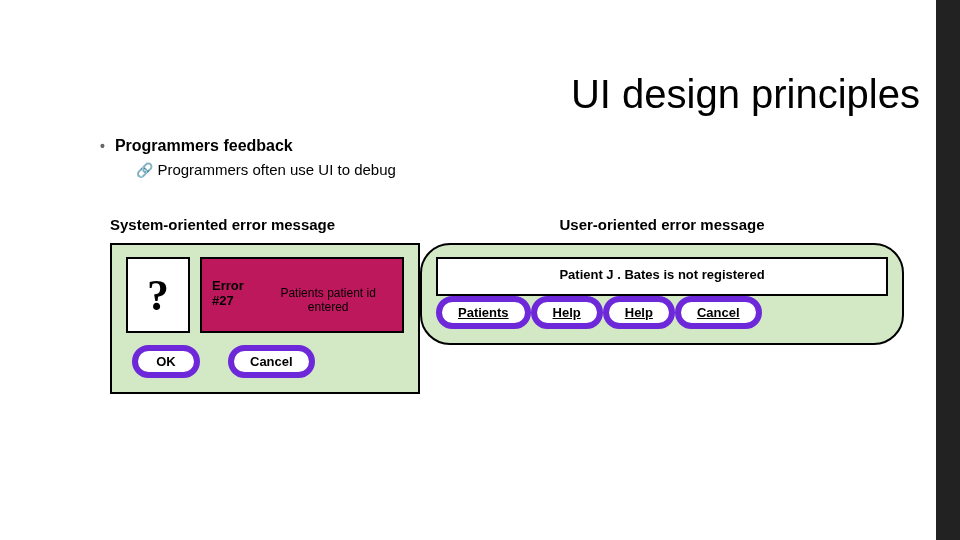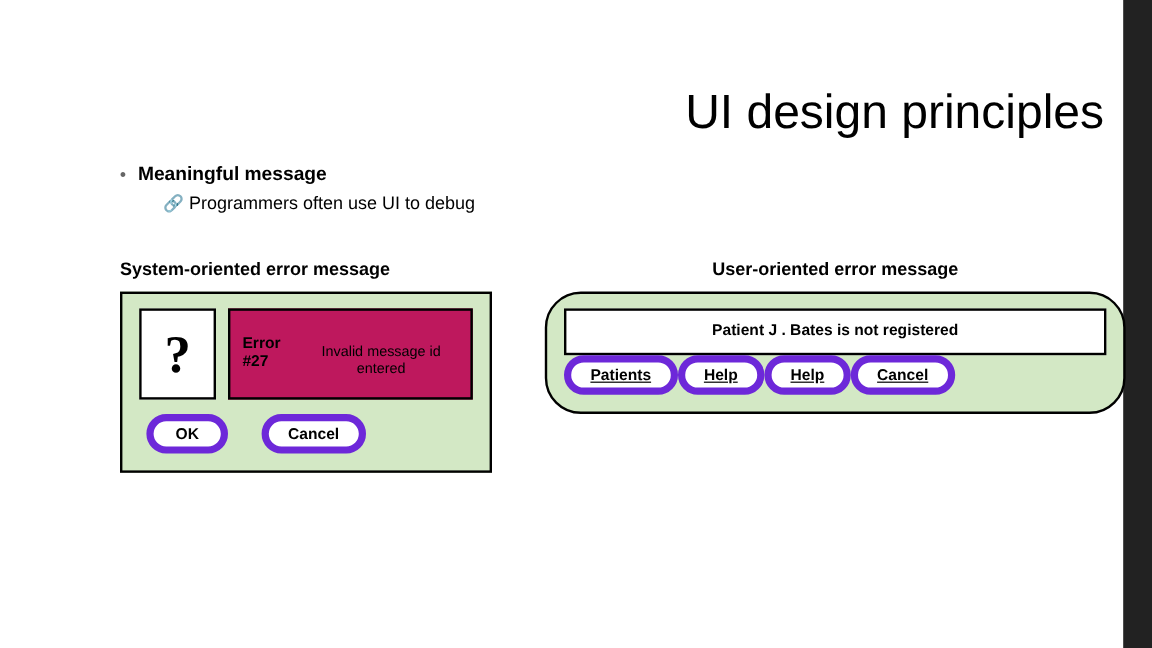--- a/index.html
+++ b/index.html
@@ -7,21 +7,21 @@
   .stage { position: relative; width: 960px; height: 540px; }
   .sidebar-right { position: absolute; right: 0; top: 0; width: 24px; height: 540px; background: #222; }
   .content { position: absolute; left: 100px; top: 72px; width: 820px; text-align: right; }
   .title { font-size: 40px; font-weight: 400; letter-spacing: 0; }
   .bullets { margin-top: 20px; font-size: 16px; }
   .bullet-row { display: flex; align-items: baseline; gap: 10px; font-weight: 700; }
   .bullet-dot { font-size: 14px; color: #666; line-height: 1; }
   .sub-row { display: flex; align-items: baseline; gap: 4px; margin-left: 36px; margin-top: 6px; font-size: 15px; font-weight: 400; }
   .sub-icon { font-size: 14px; line-height: 1; }
 
-  .figures { position: absolute; left: 100px; top: 216px; width: 800px; display: flex; gap: 44px; }
+  .figures { position: absolute; left: 110px; top: 216px; width: 800px; display: flex; }
   .fig { display: flex; flex-direction: column; align-items: flex-start; }
   .fig-title { font-weight: 700; font-size: 15px; margin-bottom: 10px; align-self: flex-start; }
   .fig-b .fig-title { align-self: center; }
 
   .dialog { background: #d3e8c5; border: 2px solid #000; padding: 12px 14px 14px 14px; }
   .dialog-a { width: 310px; }
   .dialog-b { width: 484px; border-radius: 30px; }
 
   .row-top-a { display: flex; gap: 10px; align-items: stretch; }
   .icon-box { width: 64px; height: 76px; background: #fff; border: 2px solid #000; display: flex; align-items: center; justify-content: center; font-size: 44px; font-family: Georgia, serif; font-weight: 700; }
@@ -43,39 +43,39 @@
 
 <div class="stage">
   <div class="sidebar-right"></div>
 
   <div class="content">
     <h1 class="title">UI design principles</h1>
 
     <div class="bullets">
       <div class="bullet-row">
         <span class="bullet-dot">•</span>
-        <span>Meaningful message</span>
+        <span>Programmers feedback</span>
       </div>
       <div class="sub-row">
         <span class="sub-icon">🔗</span>
         <span>Programmers often use UI to debug</span>
       </div>
     </div>
   </div>
 
   <div class="figures">
 
     <div class="fig fig-a">
       <div class="fig-title">System-oriented error message</div>
       <div class="dialog dialog-a">
         <div class="row-top-a">
           <div class="icon-box">?</div>
           <div class="msg-box-a">
             <div class="err-title">Error #27</div>
-            <div class="err-body">Invalid message id entered</div>
+            <div class="err-body">Patients patient id entered</div>
           </div>
         </div>
         <div class="row-bot-a">
           <div class="pill">OK</div>
           <div class="pill">Cancel</div>
         </div>
       </div>
     </div>
 
     <div class="fig fig-b">

